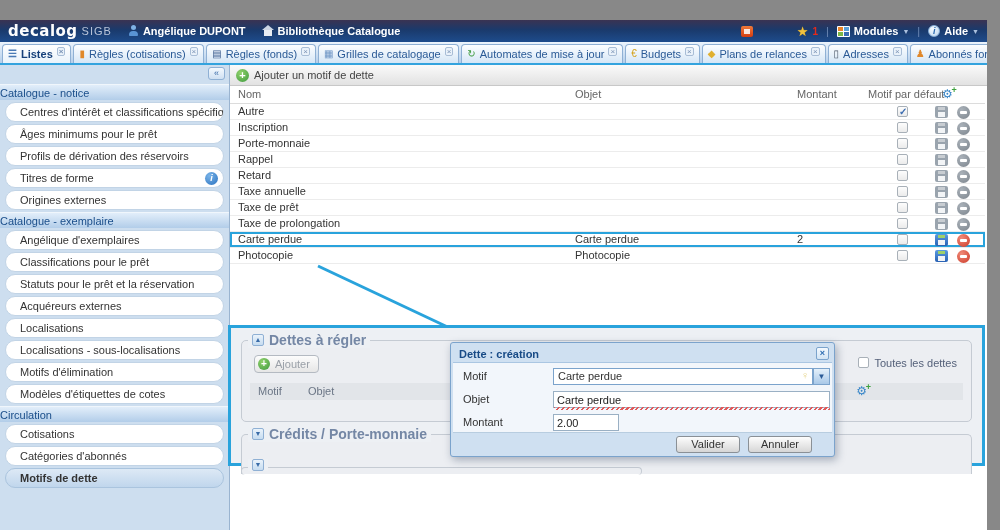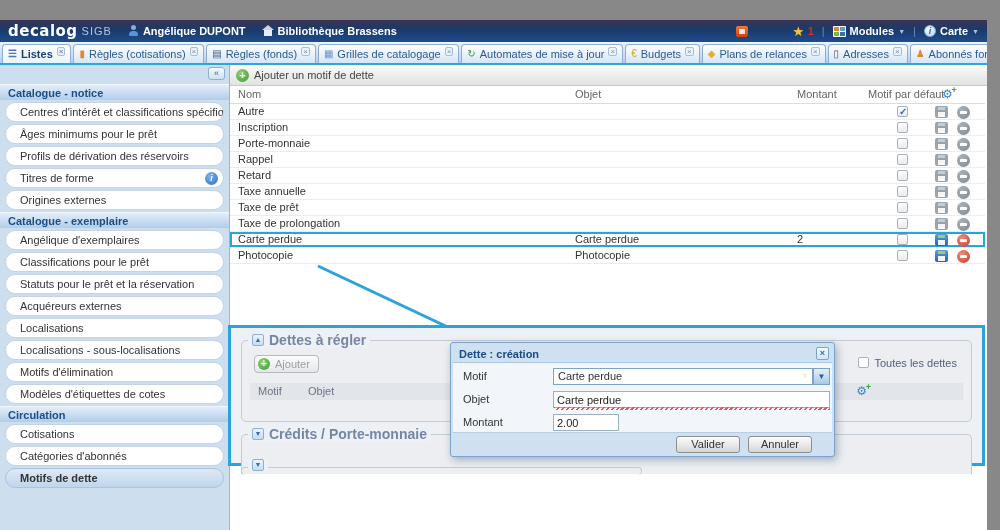--- a/index.html
+++ b/index.html
@@ -47,21 +47,21 @@
   .tab.active{background:linear-gradient(#ffffff,#eaf3fb);font-weight:bold;color:#16407a;}
   .tab-icon{font-size:10px;line-height:10px;}
   .tab-close{font-size:8px;line-height:7px;color:#7a93b5;border:1px solid #a8bdd6;border-radius:2px;
     background:#eaf2fa;padding:0 1px;align-self:flex-start;margin-top:2px;cursor:pointer;}
 
   
   .sidebar{position:absolute;left:0;top:45px;width:230px;bottom:0;background:#cddeef;border-right:1px solid #9ab4d0;}
   .collapse-band{height:17px;position:relative;}
   .collapse-btn{position:absolute;right:4px;top:2px;width:17px;height:13px;border:1px solid #8fb0d4;border-radius:3px;
     background:linear-gradient(#f4f9fe,#cfe0f2);color:#3a6ca8;font-size:9px;line-height:11px;text-align:center;cursor:pointer;}
-  .side-header{height:16px;line-height:16px;padding-left:8px;font-weight:bold;color:#1a4e8a;
+  .side-header{height:16px;line-height:16px;font-weight:normal;color:#1a4e8a;
     background:linear-gradient(#e2eefa,#b2cde9);border-top:1px solid #f0f6fc;margin-top:2px;}
   .side-item{position:relative;height:20px;line-height:18px;margin:2px 5px;border:1px solid #c2d4e6;border-radius:10px;
     background:#fff;padding-left:14px;color:#333;cursor:pointer;overflow:hidden;white-space:nowrap;}
   .side-item.selected{background:linear-gradient(#dde9f5,#c0d6ec);font-weight:bold;border-color:#aac4de;}
   .side-info{position:absolute;right:5px;top:3px;width:13px;height:13px;border-radius:50%;
     background:radial-gradient(circle at 35% 30%,#7ab4e8,#2a72c0);color:#fff;font-style:italic;font-weight:bold;
     font-size:9px;line-height:13px;text-align:center;}
 
   
   .main-toolbar{position:absolute;left:230px;top:45px;right:0;height:21px;
@@ -148,42 +148,42 @@
 
   <div class="topbar">
     <span class="logo">decalog</span>
     <span class="logo-suffix">SIGB</span>
     <span class="tb-item">
       <span class="person-icon"></span>
       <span>Angélique DUPONT</span>
     </span>
     <span class="tb-item">
       <span class="home-icon"></span>
-      <span>Bibliothèque Brassens</span>
+      <span>Bibliothèque Catalogue</span>
     </span>
     <span class="tb-right">
       <span class="inbox-icon"></span>
       <span style="width:28px"></span>
       <span class="star-icon">★</span>
       <span class="star-badge">1</span>
       <span class="tb-sep">|</span>
       <span class="tb-link">
         <span class="modules-icon">
             <i></i>
             <i></i>
             <i></i>
             <i></i>
           </span>
         <span>Modules</span>
         <span class="caret">▼</span>
       </span>
       <span class="tb-sep">|</span>
       <span class="tb-link">
         <span class="info-icon">i</span>
-        <span>Carte</span>
+        <span>Aide</span>
         <span class="caret">▼</span>
       </span>
     </span>
   </div>
 
   <div class="tabbar">
 
     <span class="tab active">
         <span class="tab-icon" style="color: rgb(74, 122, 181);">☰</span>
         <span>Listes</span>

